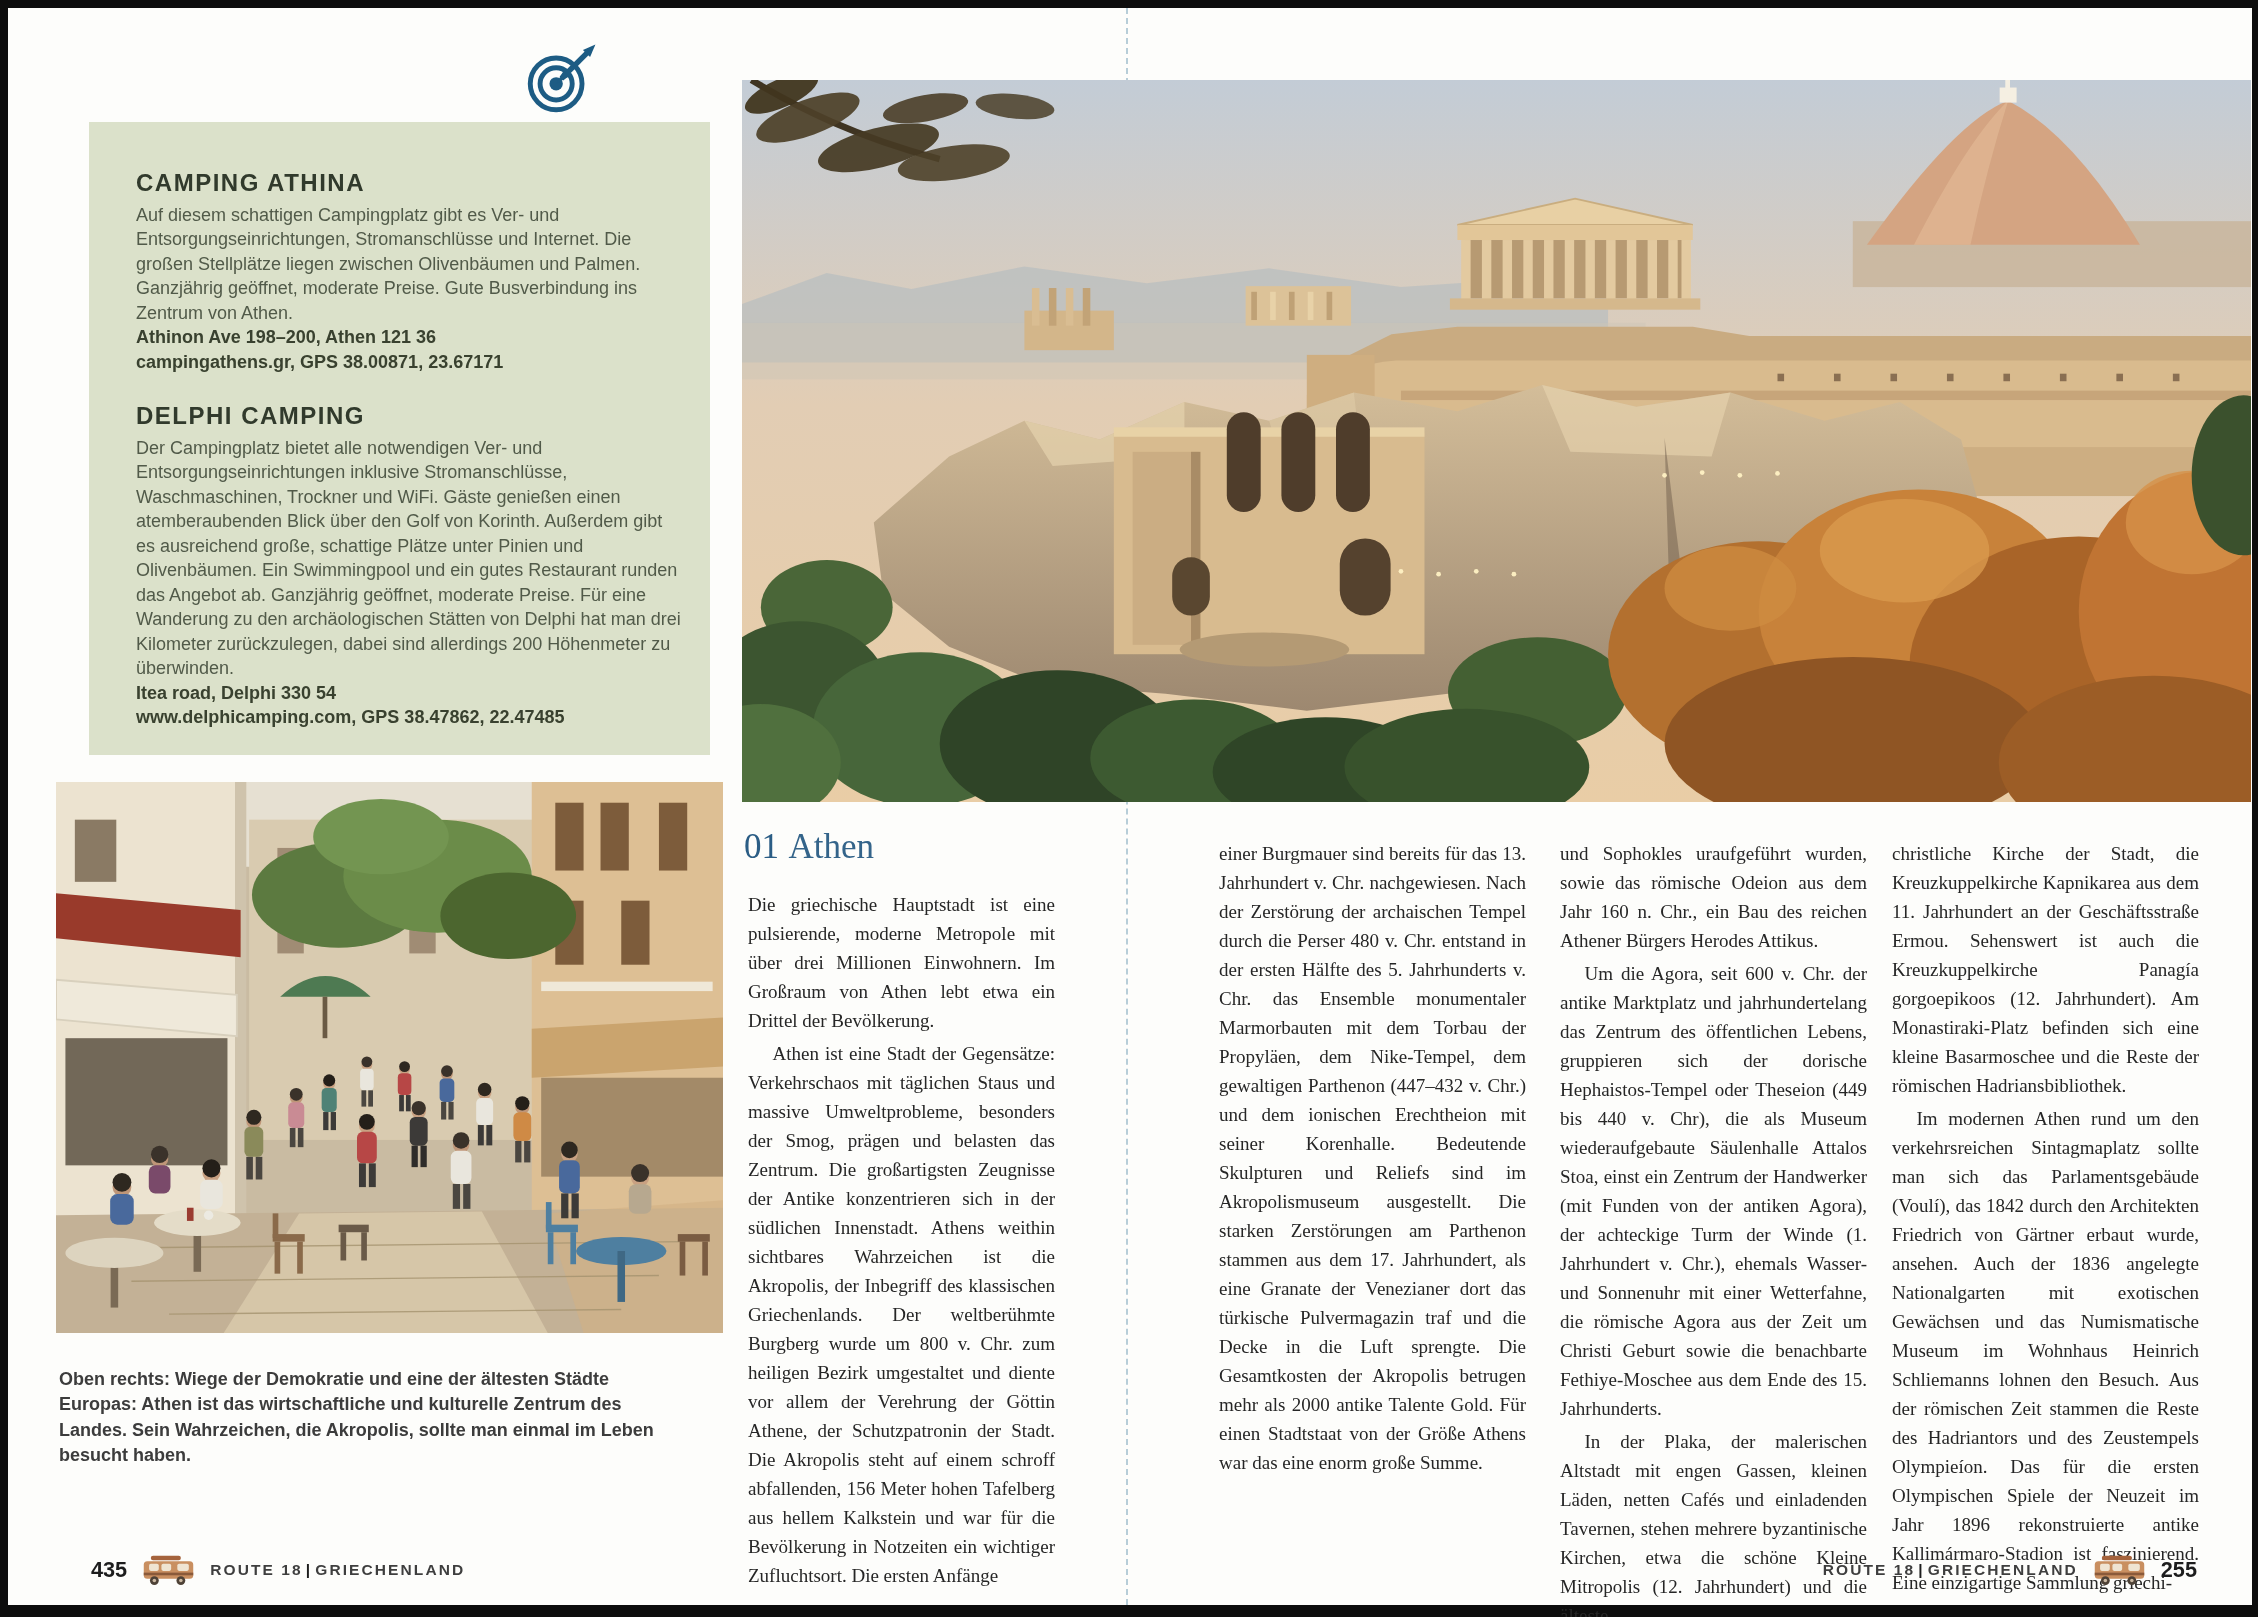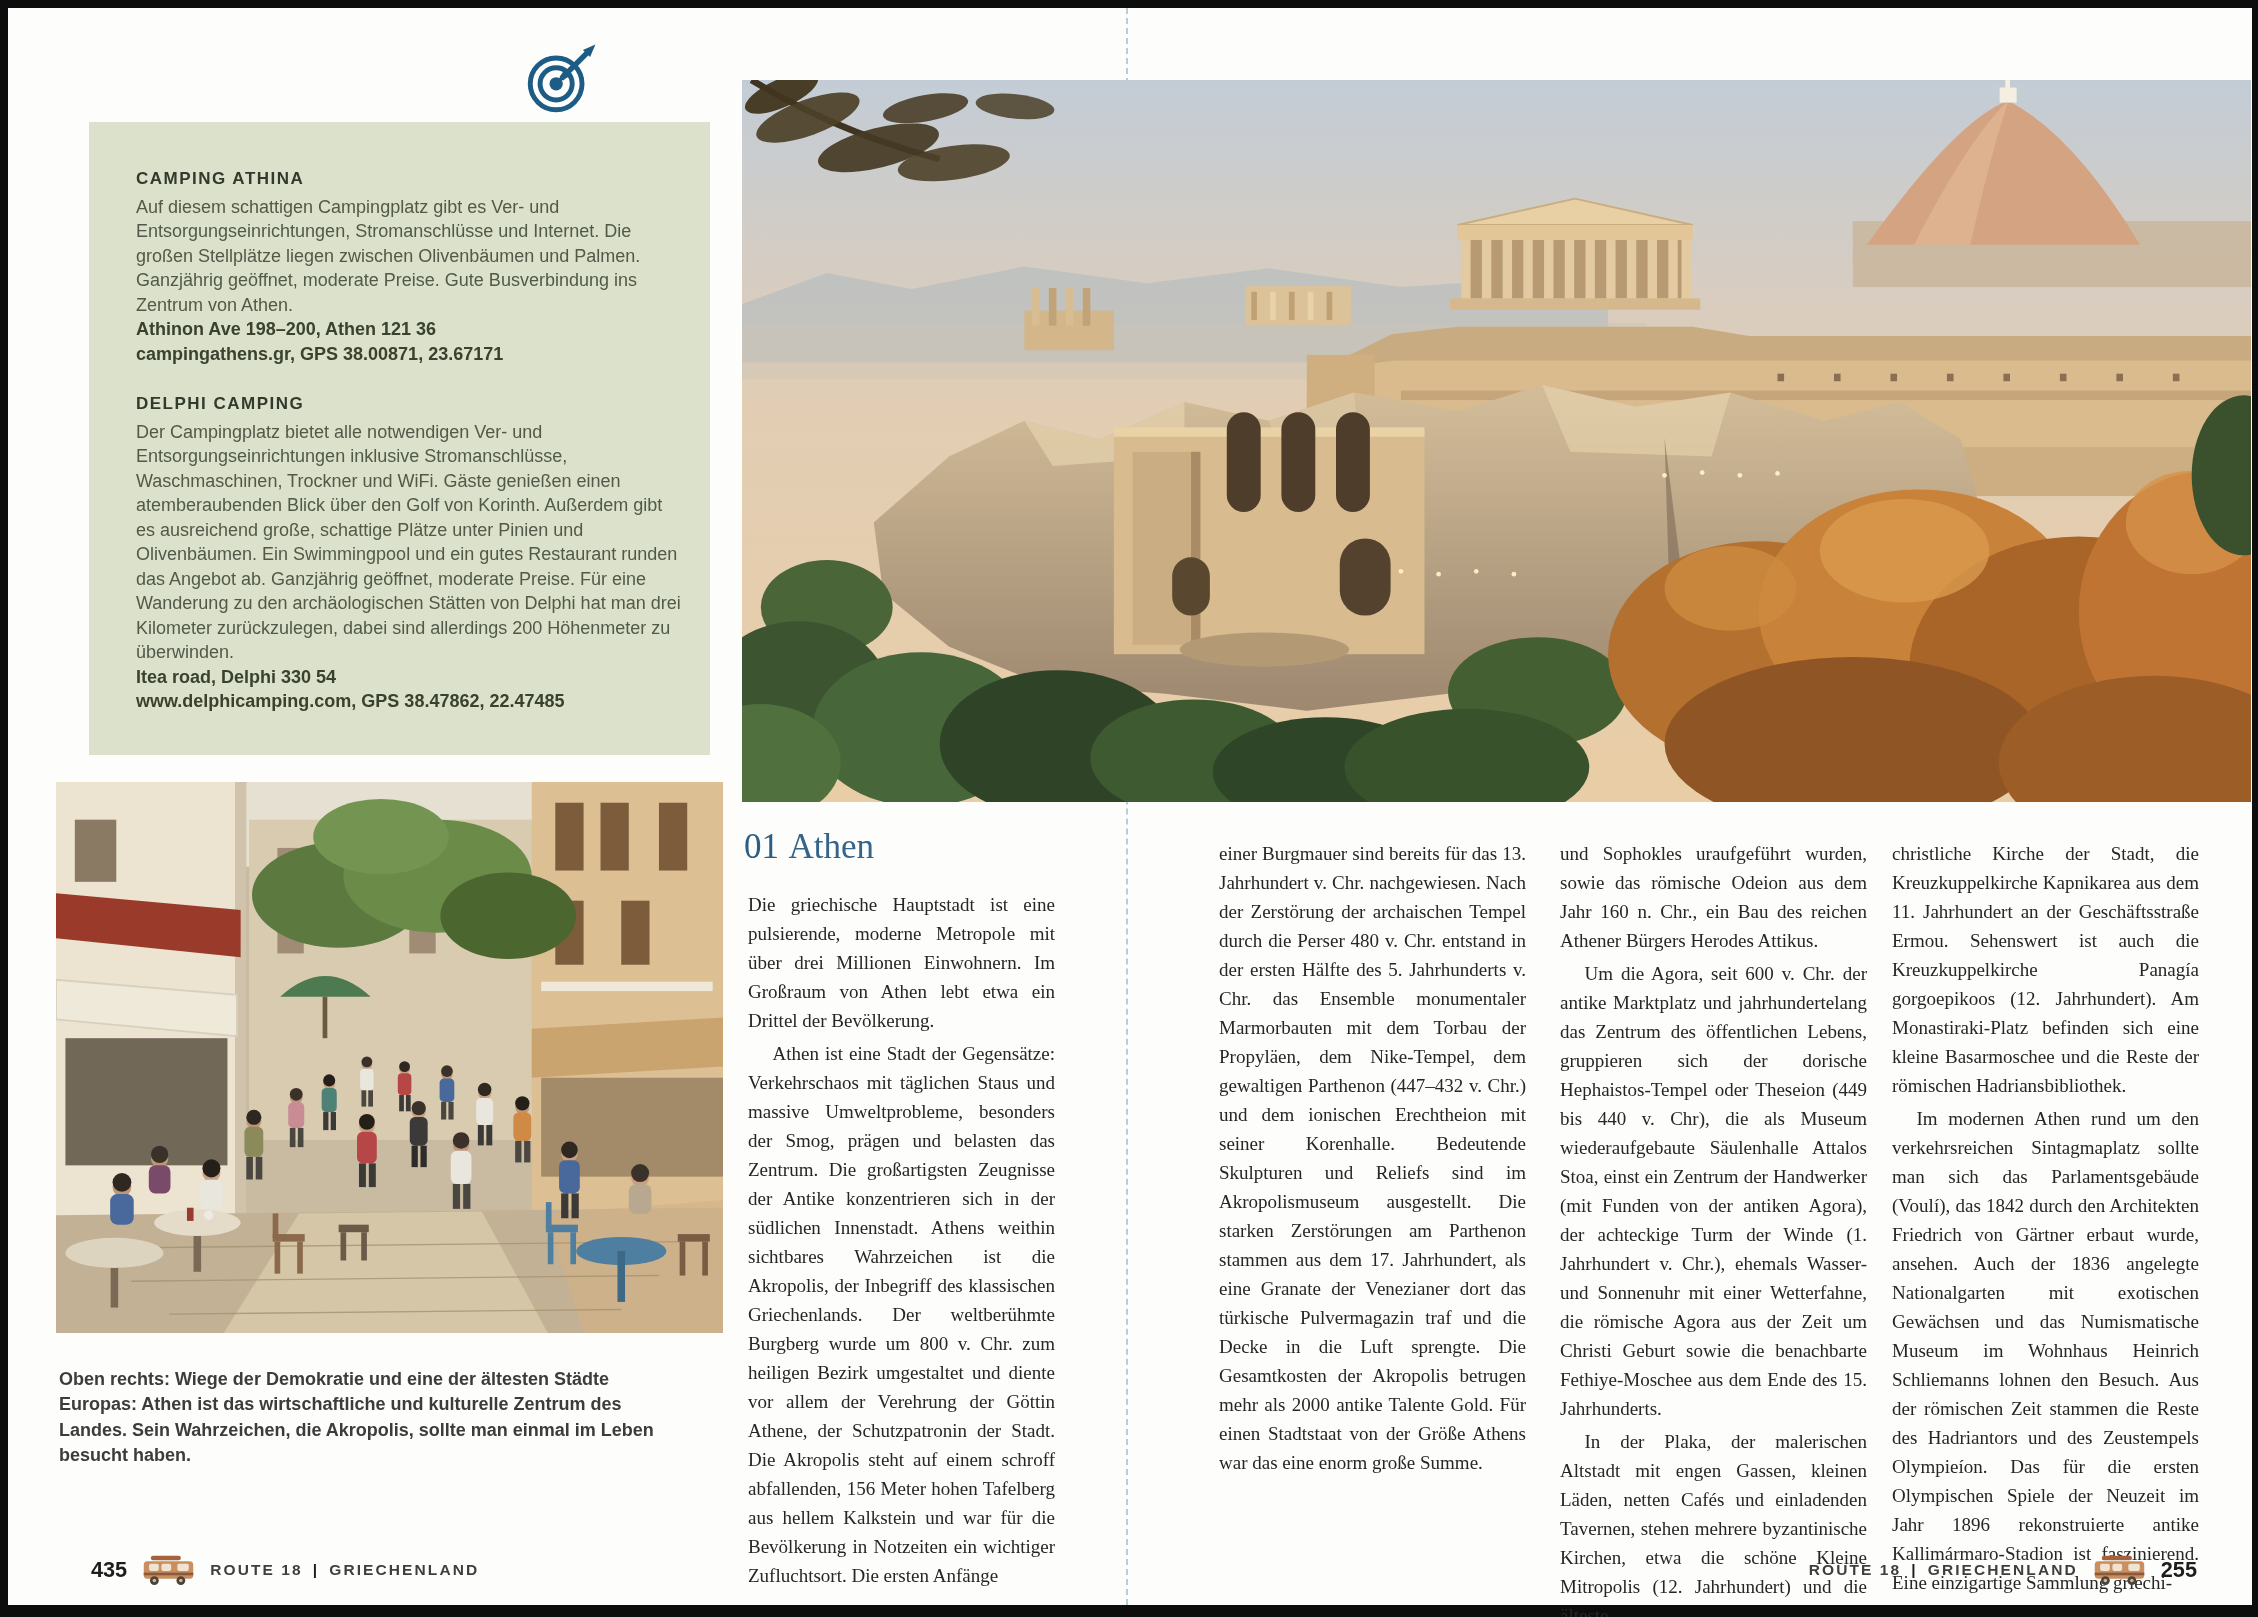--- a/index.html
+++ b/index.html
@@ -7,21 +7,21 @@
   .inner{position:absolute;left:7.5px;top:7.5px;width:2244px;height:1597px;background:#fdfdfb;}
   .divider{position:absolute;left:1126px;top:7.5px;height:1597px;width:0;border-left:2.8px dashed #b7cdd8;}
   
   .acropolis{position:absolute;left:742px;top:80px;width:1509px;height:722px;overflow:hidden;}
   .street{position:absolute;left:56px;top:782px;width:667px;height:551px;overflow:hidden;margin:0;}
   .acropolis svg,.street svg{display:block;width:100%;height:100%;}
   
   .badge{position:absolute;left:524px;top:41px;width:75px;height:75px;}
   
   .infobox{position:absolute;left:89px;top:122px;width:621px;height:633px;background:#dbe1ca;box-sizing:border-box;padding:47px 24.5px 28px 47px;color:#515a49;}
-  .infobox h3{margin:0 0 5.6px 0;font-size:17px;letter-spacing:1.5px;color:#313a2c;font-weight:700;}
+  .infobox h3{margin:0 0 5.6px 0;font-size:24px;letter-spacing:1.5px;color:#313a2c;font-weight:700;}
   .infobox p{margin:0;font-size:18px;line-height:24.5px;font-weight:400;}
   .infobox .addr{font-weight:700;color:#39412f;}
   .infobox .entry + .entry{margin-top:28px;}
   
   .captions{position:absolute;left:59px;top:1367px;width:621px;color:#3c3c3c;}
   .captions p{margin:0 0 24.5px 0;font-size:18px;line-height:25.4px;font-weight:700;}
   
   .article-col{position:absolute;width:315px;top:835px;color:#262626;font-family:"Liberation Serif","DejaVu Serif",serif;}
   .col1{left:744px;top:827px;}
   .col2{left:1215px;}
@@ -29,21 +29,21 @@
   .col4{left:1888px;}
   .article-col h2{margin:0 0 22.6px 0;font-size:35px;font-weight:400;color:#34648a;font-family:"Liberation Serif",serif;}
   .article-col h2 .num{color:#2b5d85;margin-right:9.4px;}
   .article-col p{margin:4px;font-size:19px;line-height:29px;text-align:justify;hyphens:auto;}
   .article-col p.ind{text-indent:24.5px;}
   
   .footer{position:absolute;top:1554px;display:flex;align-items:center;gap:15px;}
   .footer-left{left:91px;}
   .footer-right{right:62px;}
   .folio{font-size:21.7px;font-weight:700;color:#1d1d1d;}
-  .routelabel{font-size:15.5px;letter-spacing:2.1px;color:#3e3e3e;font-weight:600;display:flex;gap:10px;align-items:center;}
+  .routelabel{font-size:15.5px;letter-spacing:2.1px;color:#3e3e3e;font-weight:600;display:flex;gap:3px;align-items:center;}
   .routelabel .sep{color:#1d1d1d;font-weight:700;}
   .van{width:53px;height:32px;}
 </style>
 </head>
 <body>
 
 <div class="spread">
   <div class="inner"></div>
   <div class="divider"></div>
 

